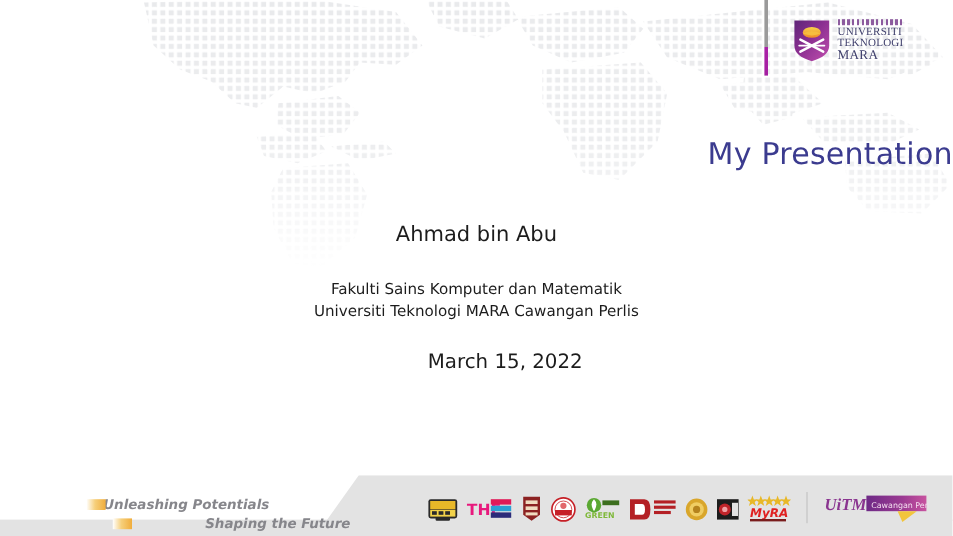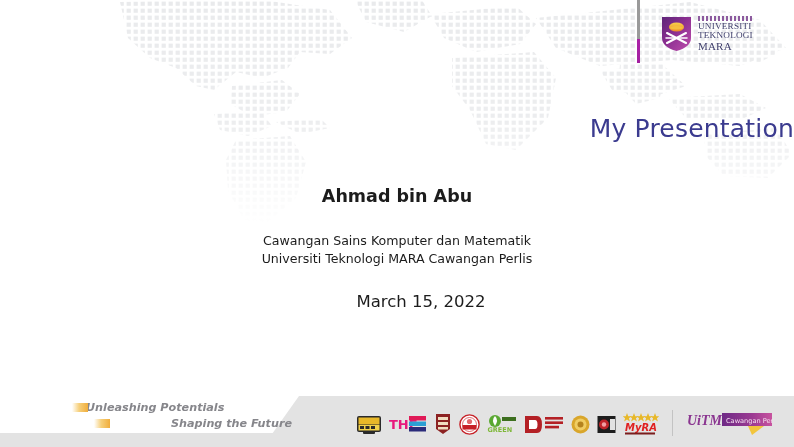--- a/index.html
+++ b/index.html
@@ -94,21 +94,20 @@
     letter-spacing: .2px;
   }
   .author {
     position: absolute;
     left: 0;
     top: 186px;
     width: 794px;
     text-align: center;
     font-size: 17.5px;
     color: #1c1c1c;
-    font-weight: bold;
   }
   .affiliation {
     position: absolute;
     left: 0;
     top: 232px;
     width: 794px;
     text-align: center;
     font-size: 12.6px;
     color: #1c1c1c;
     line-height: 1.42;
@@ -139,21 +138,21 @@
     left: 72px;
     top: 400px;
     width: 220px;
     font-family: "DejaVu Sans", sans-serif;
     font-style: italic;
     font-weight: bold;
     font-size: 11.2px;
     color: #86868b;
     line-height: 1.45;
   }
-  .tagline .l1 { display: block; padding-left: 14px; position: relative; }
+  .tagline .l1 { display: block; padding-left: 14px; position: relative; margin-top: 13px; }
   .tagline .l2 { display: block; padding-left: 38px; position: relative; text-align: right; }
   .tagline .l1::before,
   .tagline .l2::before {
     content: "";
     position: absolute;
     top: 3px;
     width: 16px;
     height: 9px;
     background: linear-gradient(to right, #ffffff 0%, #f6cf7a 45%, #f0ad3c 100%);
   }
@@ -267,21 +266,21 @@
       <span class="w-jawi"></span>
       <span class="w-line">UNIVERSITI</span>
       <span class="w-line">TEKNOLOGI</span>
       <span class="w-line small">MARA</span>
     </div>
   </div>
 
   <div class="title">My Presentation</div>
   <div class="author">Ahmad bin Abu</div>
   <div class="affiliation">
-    <span>Cawangan Sains Komputer dan Matematik</span><br>
+    <span>Fakulti Sains Komputer dan Matematik</span><br>
     <span>Universiti Teknologi MARA Cawangan Perlis</span>
   </div>
   <div class="date">March 15, 2022</div>
 
   <svg class="footer-shape" viewBox="0 0 794 51" preserveAspectRatio="none" aria-hidden="true">
     <path d="M299 0 H794 V38 H272 Z" fill="#e3e3e3"></path>
     <rect x="0" y="37" width="794" height="14" fill="#e3e3e3"></rect>
   </svg>
 
   <div class="tagline">

